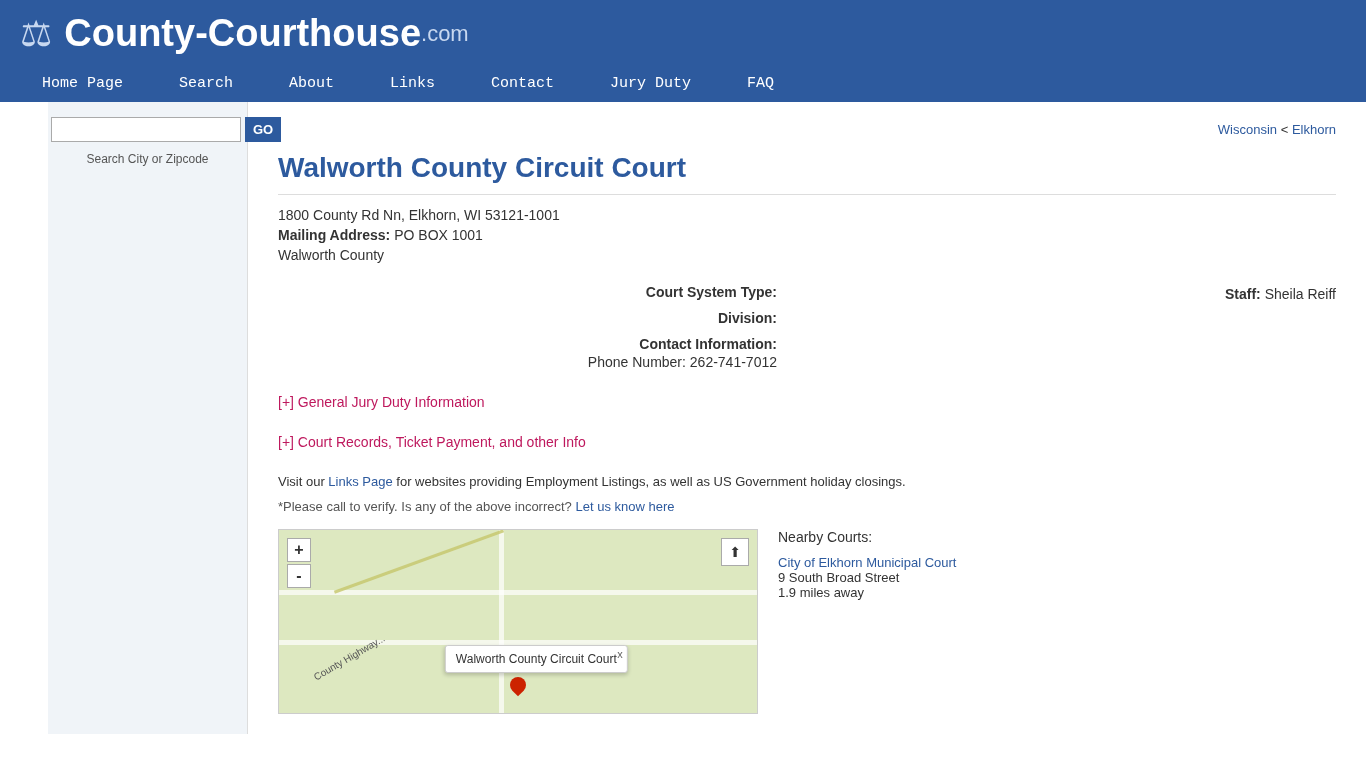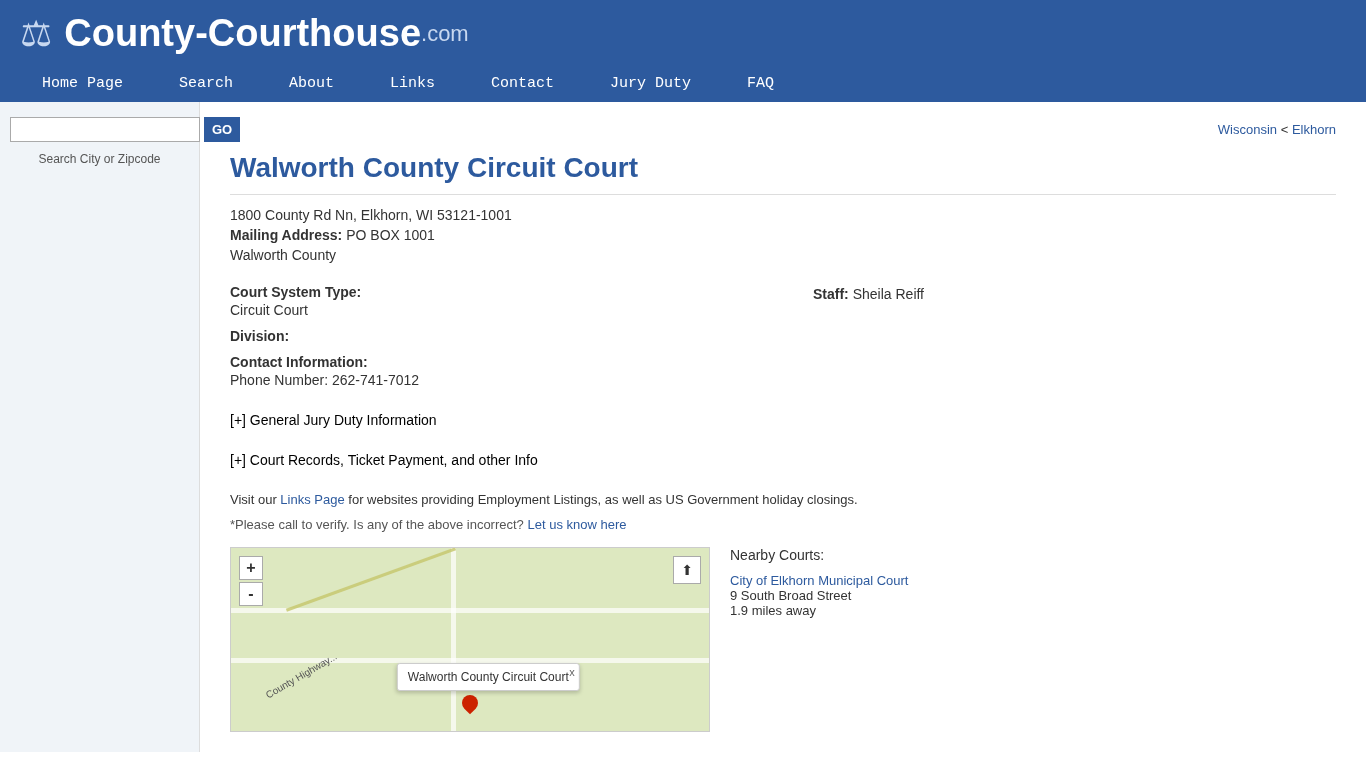--- a/index.html
+++ b/index.html
@@ -49,21 +49,22 @@
       display: flex;
       min-height: 600px;
     }
 
     
     .sidebar {
       width: 200px;
       min-width: 200px;
       background: #f0f4f8;
       border-right: 1px solid #ddd;
-      padding: 15px 10px;
+      padding: 15px 3px;
+      margin-left: 48px;
     }
     .search-box-container {
       display: flex;
       gap: 4px;
       margin-bottom: 10px;
     }
     .search-input {
       flex: 1;
       border: 1px solid #aaa;
       padding: 4px 6px;
@@ -147,20 +148,21 @@
       color: #333;
       margin-bottom: 16px;
     }
 
     
     .info-grid {
       display: flex;
       gap: 60px;
       margin-bottom: 16px;
       margin-top: 21px;
+      text-align: right;
     }
     .info-col { flex: 1; }
     .info-label {
       font-weight: bold;
       font-size: 14px;
       margin-bottom: 2px;
     }
     .info-value {
       font-size: 14px;
       color: #333;
@@ -179,21 +181,21 @@
       margin-top: 10px;
     }
     .section-value {
       font-size: 14px;
       color: #333;
     }
 
     
     .jury-duty-link, .court-records-link {
       display: block;
-      color: #000000;
+      color: #be185d;
       text-decoration: none;
       font-size: 14px;
       margin: 24px 0;
     }
 
     
     .verify-text {
       font-size: 13px;
       color: #555;
       margin: 10px 0;
@@ -386,21 +388,20 @@
     <div class="address-line">1800 County Rd Nn, Elkhorn, WI 53121-1001</div>
     <div class="mailing-address">
       <strong>Mailing Address:</strong>
       <span>PO BOX 1001</span>
     </div>
     <div class="county-name">Walworth County</div>
 
     <div class="info-grid">
       <div class="info-col">
         <div class="info-label">Court System Type:</div>
-        <div class="info-value">Circuit Court</div>
         <div class="section-label">Division:</div>
         <div class="section-label">Contact Information:</div>
         <div class="section-value">
           <span>Phone Number: </span>
           <span>262-741-7012</span>
         </div>
       </div>
       <div class="info-col">
         <div class="info-value-indent">
           <strong>Staff: </strong>

